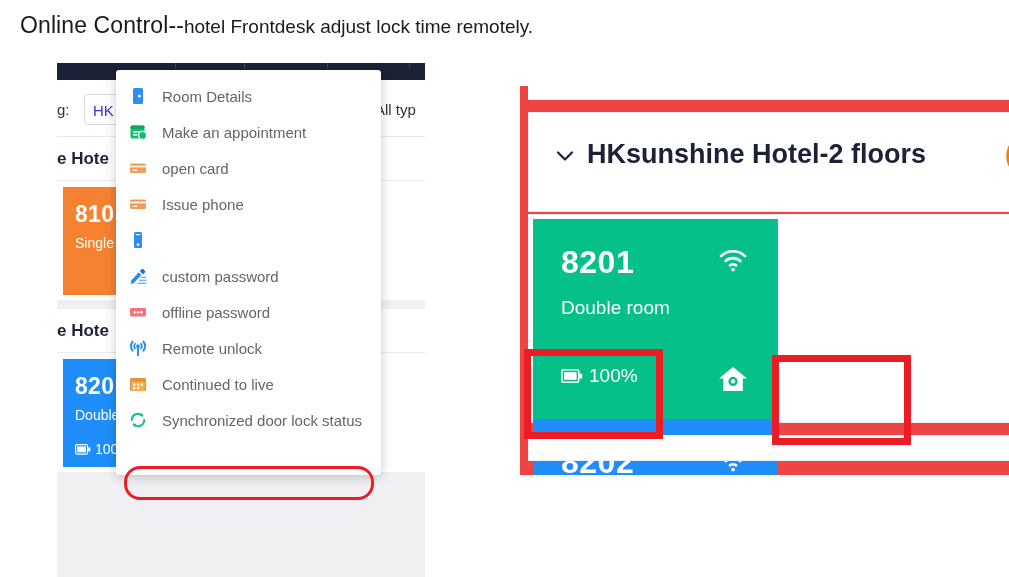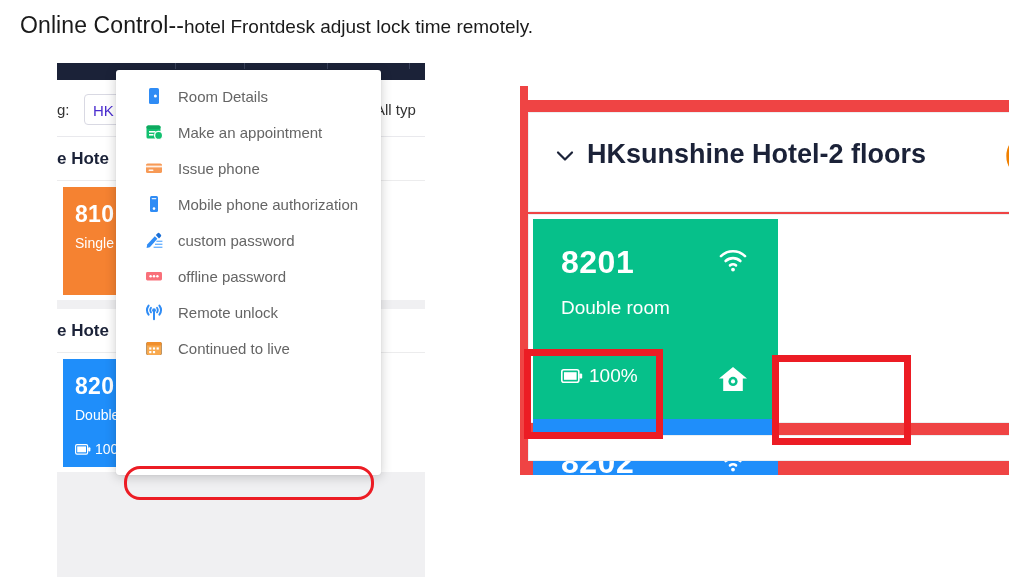--- a/index.html
+++ b/index.html
@@ -74,21 +74,21 @@
   .blue   { background:#1f8efa; }
   .orange { background:#f58231; }
 
   
   .ctxmenu {
     position: absolute; left: 116px; top: 70px;
     width: 265px; height: 405px;
     background: #ffffff;
     border-radius: 3px;
     box-shadow: 0 2px 12px rgba(0,0,0,.20), 0 0 1px rgba(0,0,0,.18);
-    padding: 8px 16px;
+    padding: 8px 0;
     z-index: 20;
   }
   .mi {
     position: relative; height: 36px; display: flex; align-items: center;
     padding-left: 12px; gap: 14px;
     font-size: 15px; color: #656565; white-space: nowrap;
   }
   .mi .label { line-height: 1; }
   .mi-icon { width: 20px; height: 20px; flex: 0 0 20px; position: relative; }
 
@@ -238,41 +238,50 @@
           <rect x="2.5" y="3.5" width="14" height="13" rx="1.6" fill="#11c06f"></rect>
           <rect x="2.5" y="3.5" width="14" height="3.4" rx="1.6" fill="#0ea95f"></rect>
           <rect x="5" y="9" width="6.5" height="1.6" fill="#fff"></rect>
           <rect x="5" y="12" width="4.5" height="1.6" fill="#fff"></rect>
           <circle cx="14.6" cy="13.4" r="4" fill="#11c06f" stroke="#fff" stroke-width="1.3"></circle>
         </svg>
       </span>
       <span class="label">Make an appointment</span>
     </div>
 
-
     <div class="mi">
       <span class="mi-icon">
         <svg width="20" height="20" viewBox="0 0 20 20">
           <rect x="2" y="5.5" width="16" height="9.5" rx="1.6" fill="#f79a56"></rect>
           <rect x="2" y="7.6" width="16" height="1.8" fill="#fff" opacity=".85"></rect>
           <rect x="4.5" y="11.4" width="5" height="1.7" rx=".8" fill="#fff" opacity=".9"></rect>
         </svg>
       </span>
+      <span class="label">open card</span>
+    </div>
+
+    <div class="mi">
+      <span class="mi-icon">
+        <svg width="20" height="20" viewBox="0 0 20 20">
+          <rect x="2" y="5.5" width="16" height="9.5" rx="1.6" fill="#f79a56"></rect>
+          <rect x="2" y="7.6" width="16" height="1.8" fill="#fff" opacity=".85"></rect>
+          <rect x="4.5" y="11.4" width="5" height="1.7" rx=".8" fill="#fff" opacity=".9"></rect>
+        </svg>
+      </span>
       <span class="label">Issue phone</span>
     </div>
 
     <div class="mi">
       <span class="mi-icon">
         <svg width="20" height="20" viewBox="0 0 20 20">
           <rect x="6" y="2" width="8" height="16" rx="1.5" fill="#2f8cf5"></rect>
           <rect x="7.6" y="4" width="4.8" height="1.2" rx=".6" fill="#fff" opacity=".85"></rect>
           <circle cx="10" cy="14.6" r="1.3" fill="#fff"></circle>
         </svg>
       </span>
-      <span class="label">Mobile phone authorization</span>
     </div>
 
     <div class="mi">
       <span class="mi-icon">
         <svg width="20" height="20" viewBox="0 0 20 20">
           <path d="M3.2 14.6 10.8 6.2l2.6 2.6-7.6 8.4-3.2.7z" fill="#2f8cf5"></path>
           <path d="M11.8 5 13.4 3.4a1.6 1.6 0 0 1 2.3 0l1 1a1.6 1.6 0 0 1 0 2.3L15 8.4z" fill="#1b6fd6"></path>
           <rect x="12.4" y="10.6" width="6" height="1.4" fill="#6fb4ff"></rect>
           <rect x="11" y="13.6" width="7.4" height="1.4" fill="#6fb4ff"></rect>
           <rect x="9.6" y="16.6" width="8.8" height="1.4" fill="#6fb4ff"></rect>
@@ -316,20 +325,31 @@
           <rect x="5.2" y="9.4" width="2.2" height="2.2" fill="#fff"></rect>
           <rect x="8.9" y="9.4" width="2.2" height="2.2" fill="#fff"></rect>
           <rect x="12.6" y="9.4" width="2.2" height="2.2" fill="#fff"></rect>
           <rect x="5.2" y="13" width="2.2" height="2.2" fill="#fff"></rect>
           <rect x="8.9" y="13" width="2.2" height="2.2" fill="#fff"></rect>
         </svg>
       </span>
       <span class="label">Continued to live</span>
     </div>
 
+    <div class="mi highlight">
+      <span class="mi-icon">
+        <svg width="20" height="20" viewBox="0 0 20 20">
+          <path d="M16.2 10a6.2 6.2 0 0 1-10.6 4.4" stroke="#12c08a" stroke-width="2" fill="none" stroke-linecap="round"></path>
+          <path d="M3.8 10A6.2 6.2 0 0 1 14.4 5.6" stroke="#12c08a" stroke-width="2" fill="none" stroke-linecap="round"></path>
+          <path d="M14.4 3v3.2h-3.2z" fill="#12c08a"></path>
+          <path d="M5.6 17v-3.2h3.2z" fill="#12c08a"></path>
+        </svg>
+      </span>
+      <span class="label">Synchronized door lock status</span>
+    </div>
 
 
     <div class="hl-ring"></div>
   </div>
 
   <div class="shot-right">
     <div class="rstrip-top"></div>
 
     <div class="rpanel">
       <span class="rchev">

